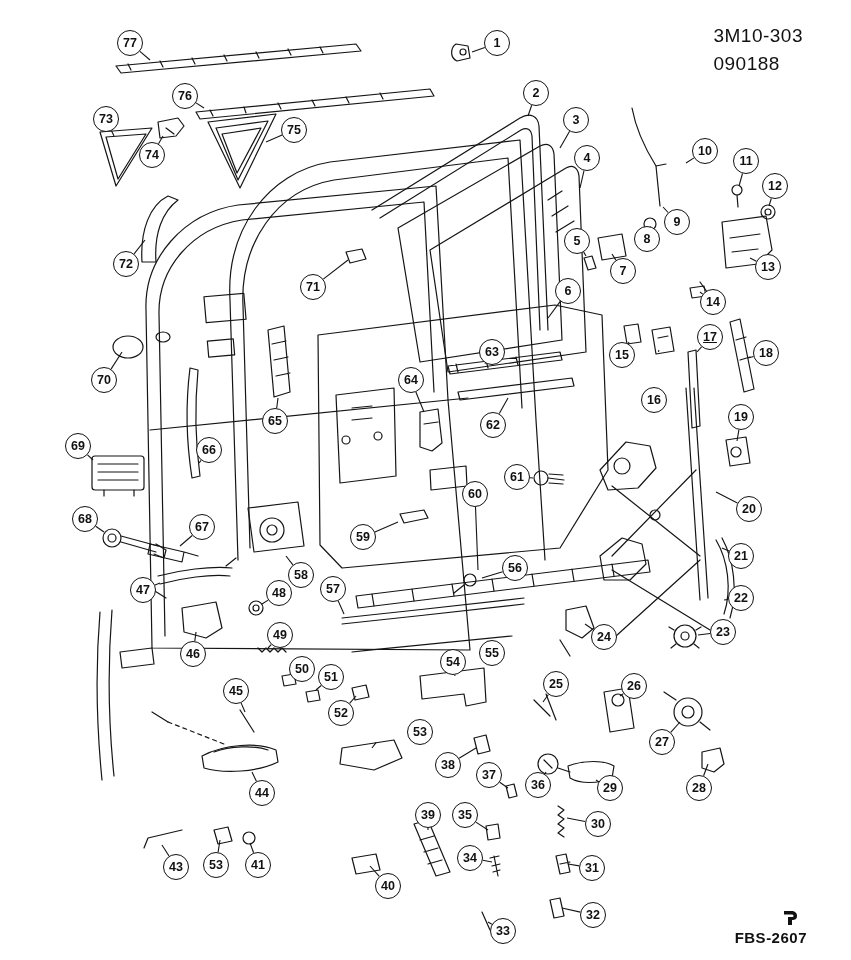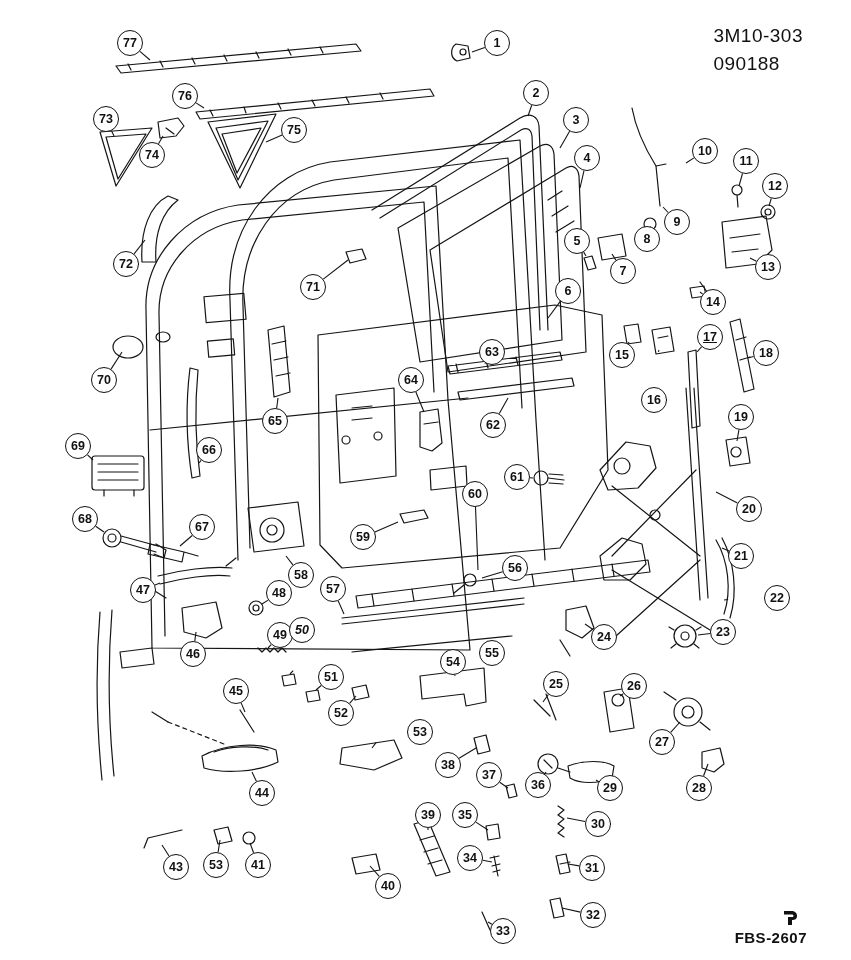--- a/index.html
+++ b/index.html
@@ -300,21 +300,21 @@
       <div class="callout" style="left: 762px; top: 173px;">12</div>
       <div class="callout" style="left: 755px; top: 254px;">13</div>
       <div class="callout" style="left: 700px; top: 289px;">14</div>
       <div class="callout" style="left: 609px; top: 342px;">15</div>
       <div class="callout" style="left: 641px; top: 371px; margin-top: 16px;">16</div>
       <div class="callout" style="left: 697px; top: 324px; text-decoration: underline;">17</div>
       <div class="callout" style="left: 753px; top: 340px;">18</div>
       <div class="callout" style="left: 728px; top: 404px;">19</div>
       <div class="callout" style="left: 736px; top: 496px;">20</div>
       <div class="callout" style="left: 728px; top: 543px;">21</div>
-      <div class="callout" style="left: 764px; top: 585px;">22</div>
+      <div class="callout" style="left: 728px; top: 585px;">22</div>
       <div class="callout" style="left: 710px; top: 619px;">23</div>
       <div class="callout" style="left: 591px; top: 624px;">24</div>
       <div class="callout" style="left: 543px; top: 671px;">25</div>
       <div class="callout" style="left: 621px; top: 673px;">26</div>
       <div class="callout" style="left: 649px; top: 729px;">27</div>
       <div class="callout" style="left: 686px; top: 775px;">28</div>
       <div class="callout" style="left: 597px; top: 775px;">29</div>
       <div class="callout" style="left: 585px; top: 811px;">30</div>
       <div class="callout" style="left: 579px; top: 855px;">31</div>
       <div class="callout" style="left: 580px; top: 902px;">32</div>
@@ -328,21 +328,21 @@
       <div class="callout" style="left: 375px; top: 873px;">40</div>
       <div class="callout" style="left: 245px; top: 852px;">41</div>
       <div class="callout" style="left: 203px; top: 852px;">53</div>
       <div class="callout" style="left: 163px; top: 854px;">43</div>
       <div class="callout" style="left: 249px; top: 780px;">44</div>
       <div class="callout" style="left: 223px; top: 678px;">45</div>
       <div class="callout" style="left: 180px; top: 641px;">46</div>
       <div class="callout" style="left: 130px; top: 577px;">47</div>
       <div class="callout" style="left: 266px; top: 580px;">48</div>
       <div class="callout" style="left: 267px; top: 622px;">49</div>
-      <div class="callout" style="left: 289px; top: 617px; font-style: italic;">50</div>
+      <div class="callout" style="left: 289px; top: 656px;">50</div>
       <div class="callout" style="left: 318px; top: 664px;">51</div>
       <div class="callout" style="left: 328px; top: 700px;">52</div>
       <div class="callout" style="left: 371px; top: 719px; margin-left: 36px;">53</div>
       <div class="callout" style="left: 440px; top: 649px;">54</div>
       <div class="callout" style="left: 479px; top: 640px;">55</div>
       <div class="callout" style="left: 502px; top: 555px;">56</div>
       <div class="callout" style="left: 320px; top: 576px;">57</div>
       <div class="callout" style="left: 288px; top: 562px;">58</div>
       <div class="callout" style="left: 350px; top: 524px;">59</div>
       <div class="callout" style="left: 462px; top: 481px;">60</div>

